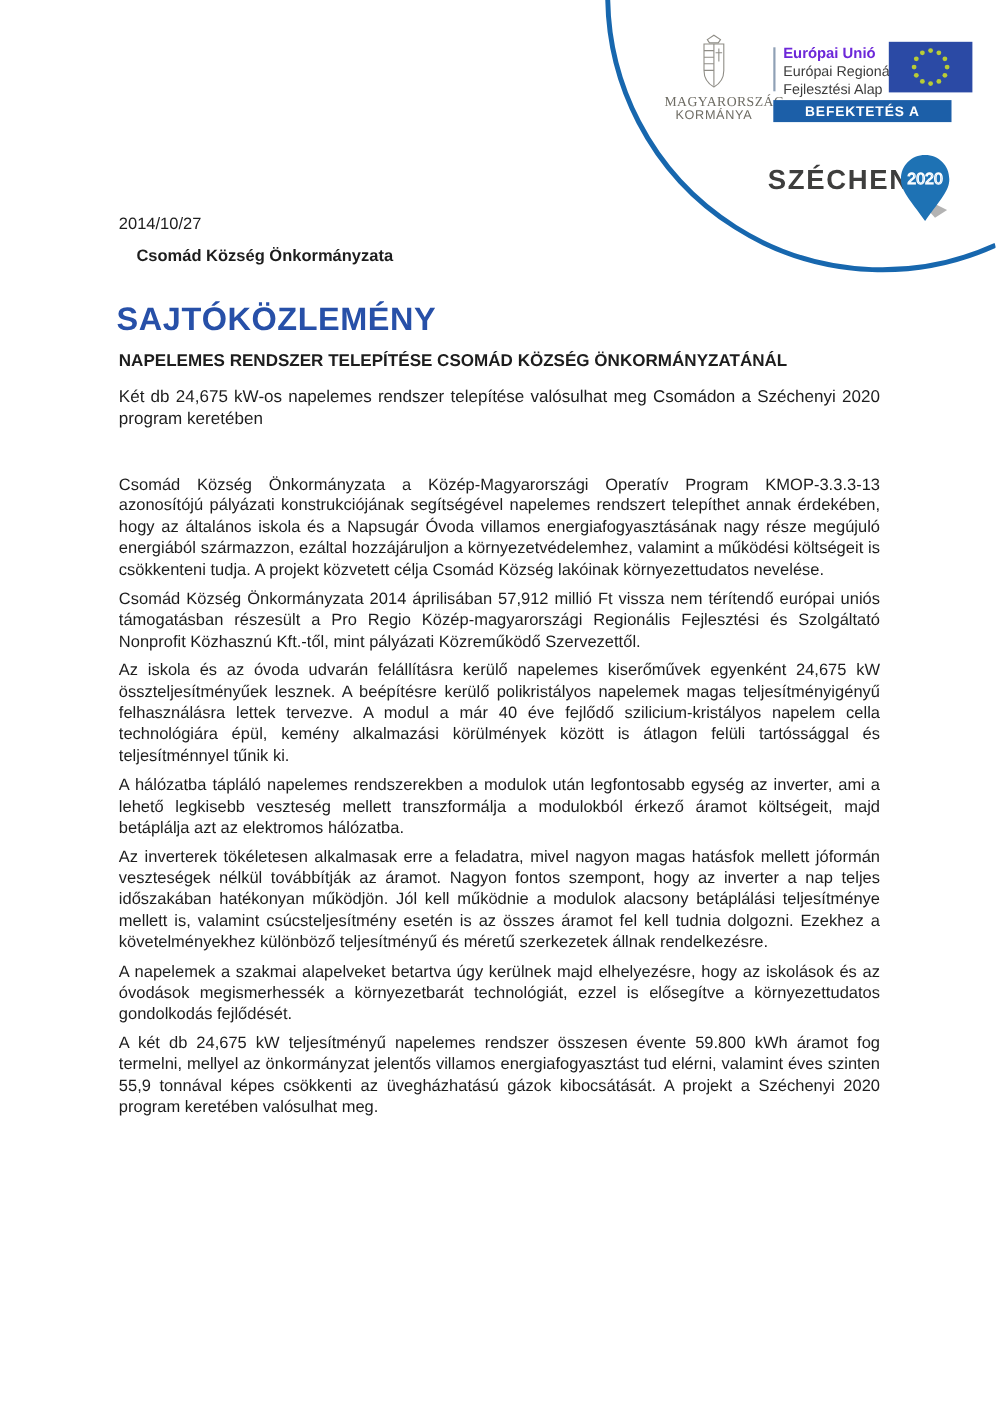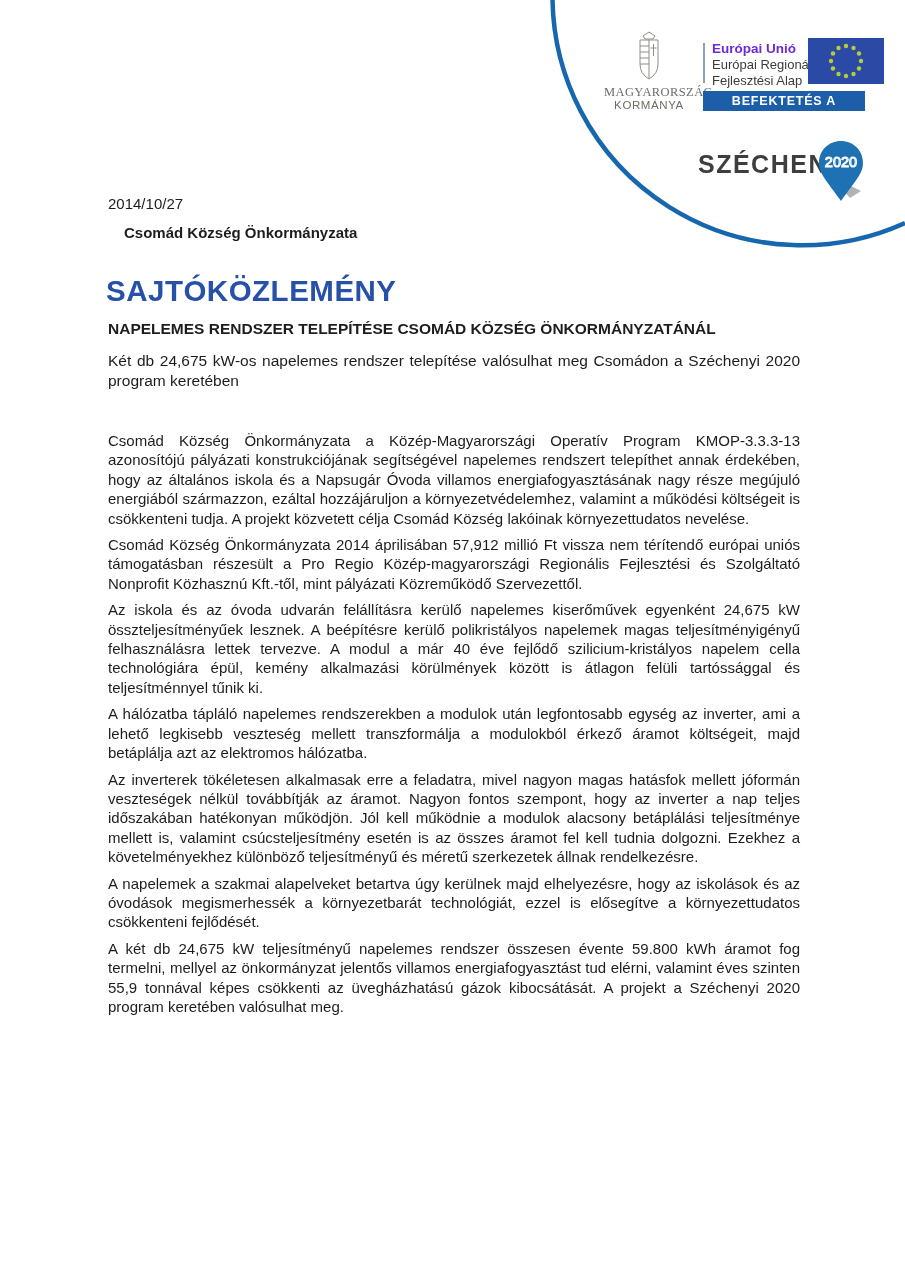--- a/index.html
+++ b/index.html
@@ -115,17 +115,17 @@
   <h1 class="doc-title" style="margin:0;">SAJTÓKÖZLEMÉNY</h1>
   <div class="doc-headline">NAPELEMES RENDSZER TELEPÍTÉSE CSOMÁD KÖZSÉG ÖNKORMÁNYZATÁNÁL</div>
   <div class="doc-lead">Két db 24,675 kW-os napelemes rendszer telepítése valósulhat meg Csomádon a Széchenyi 2020 program keretében</div>
 
   <div class="doc-body">
     <p>Csomád Község Önkormányzata a Közép-Magyarországi Operatív Program KMOP-3.3.3-13 azonosítójú pályázati konstrukciójának segítségével napelemes rendszert telepíthet annak érdekében, hogy az általános iskola és a Napsugár Óvoda villamos energiafogyasztásának nagy része megújuló energiából származzon, ezáltal hozzájáruljon a környezetvédelemhez, valamint a működési költségeit is csökkenteni tudja. A projekt közvetett célja Csomád Község lakóinak környezettudatos nevelése.</p>
     <p>Csomád Község Önkormányzata 2014 áprilisában 57,912 millió Ft vissza nem térítendő európai uniós támogatásban részesült a Pro Regio Közép-magyarországi Regionális Fejlesztési és Szolgáltató Nonprofit Közhasznú Kft.-től, mint pályázati Közreműködő Szervezettől.</p>
     <p>Az iskola és az óvoda udvarán felállításra kerülő napelemes kiserőművek egyenként 24,675 kW összteljesítményűek lesznek. A beépítésre kerülő polikristályos napelemek magas teljesítményigényű felhasználásra lettek tervezve. A modul a már 40 éve fejlődő szilicium-kristályos napelem cella technológiára épül, kemény alkalmazási körülmények között is átlagon felüli tartóssággal és teljesítménnyel tűnik ki.</p>
     <p>A hálózatba tápláló napelemes rendszerekben a modulok után legfontosabb egység az inverter, ami a lehető legkisebb veszteség mellett transzformálja a modulokból érkező áramot költségeit, majd betáplálja azt az elektromos hálózatba.</p>
     <p>Az inverterek tökéletesen alkalmasak erre a feladatra, mivel nagyon magas hatásfok mellett jóformán veszteségek nélkül továbbítják az áramot. Nagyon fontos szempont, hogy az inverter a nap teljes időszakában hatékonyan működjön. Jól kell működnie a modulok alacsony betáplálási teljesítménye mellett is, valamint csúcsteljesítmény esetén is az összes áramot fel kell tudnia dolgozni. Ezekhez a követelményekhez különböző teljesítményű és méretű szerkezetek állnak rendelkezésre.</p>
-    <p>A napelemek a szakmai alapelveket betartva úgy kerülnek majd elhelyezésre, hogy az iskolások és az óvodások megismerhessék a környezetbarát technológiát, ezzel is elősegítve a környezettudatos csökkenteni fejlődését.</p>
+    <p>A napelemek a szakmai alapelveket betartva úgy kerülnek majd elhelyezésre, hogy az iskolások és az óvodások megismerhessék a környezetbarát technológiát, ezzel is elősegítve a környezettudatos gondolkodás fejlődését.</p>
     <p>A két db 24,675 kW teljesítményű napelemes rendszer összesen évente 59.800 kWh áramot fog termelni, mellyel az önkormányzat jelentős villamos energiafogyasztást tud elérni, valamint éves szinten 55,9 tonnával képes csökkenti az üvegházhatású gázok kibocsátását. A projekt a Széchenyi 2020 program keretében valósulhat meg.</p>
   </div>
 
 </div>
 
 </body></html>

